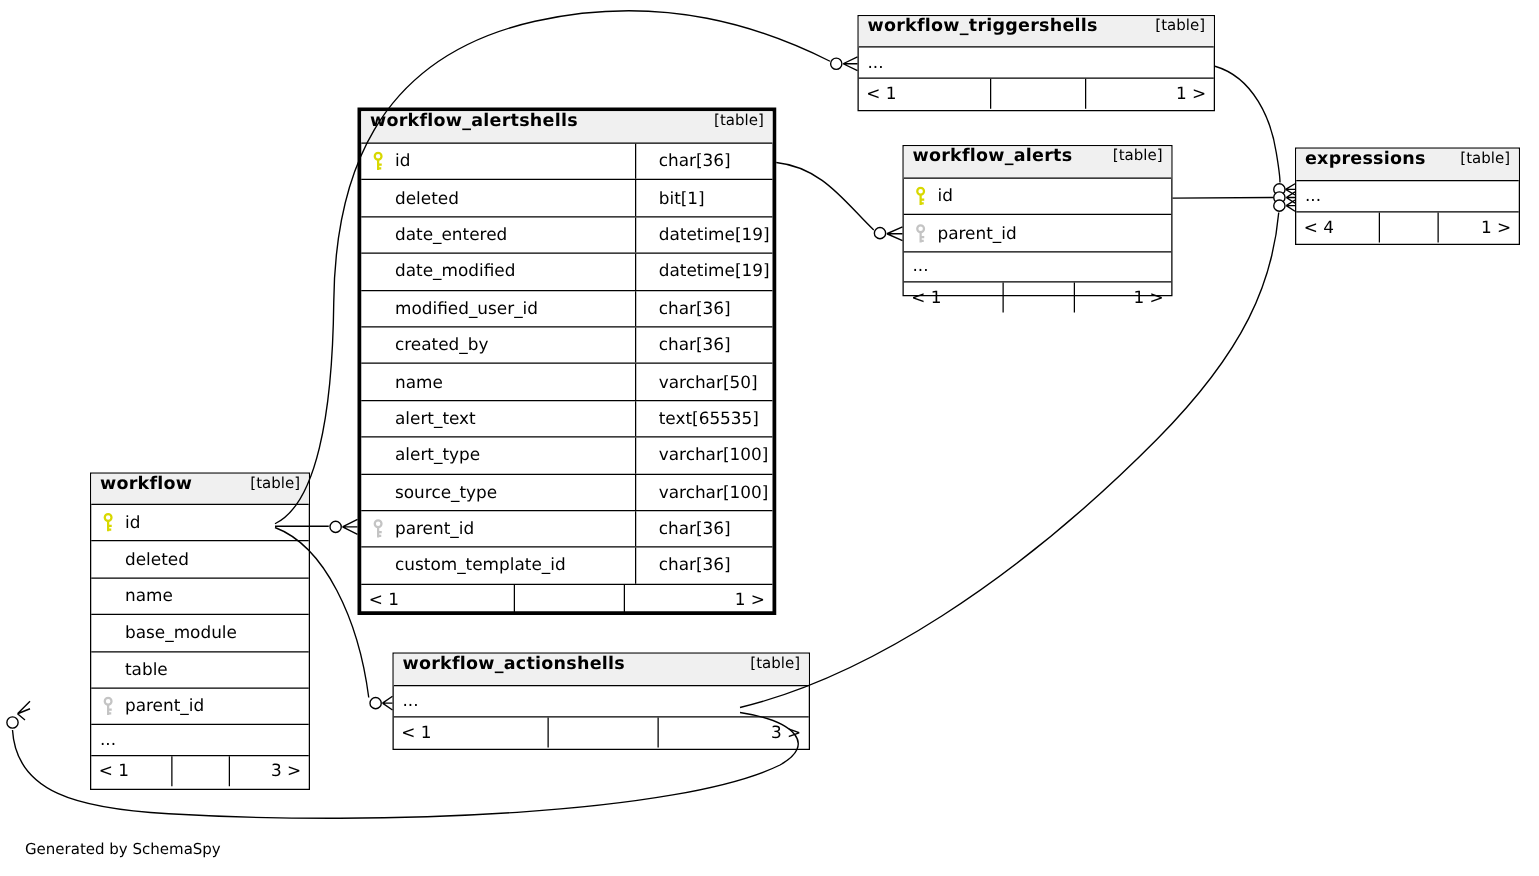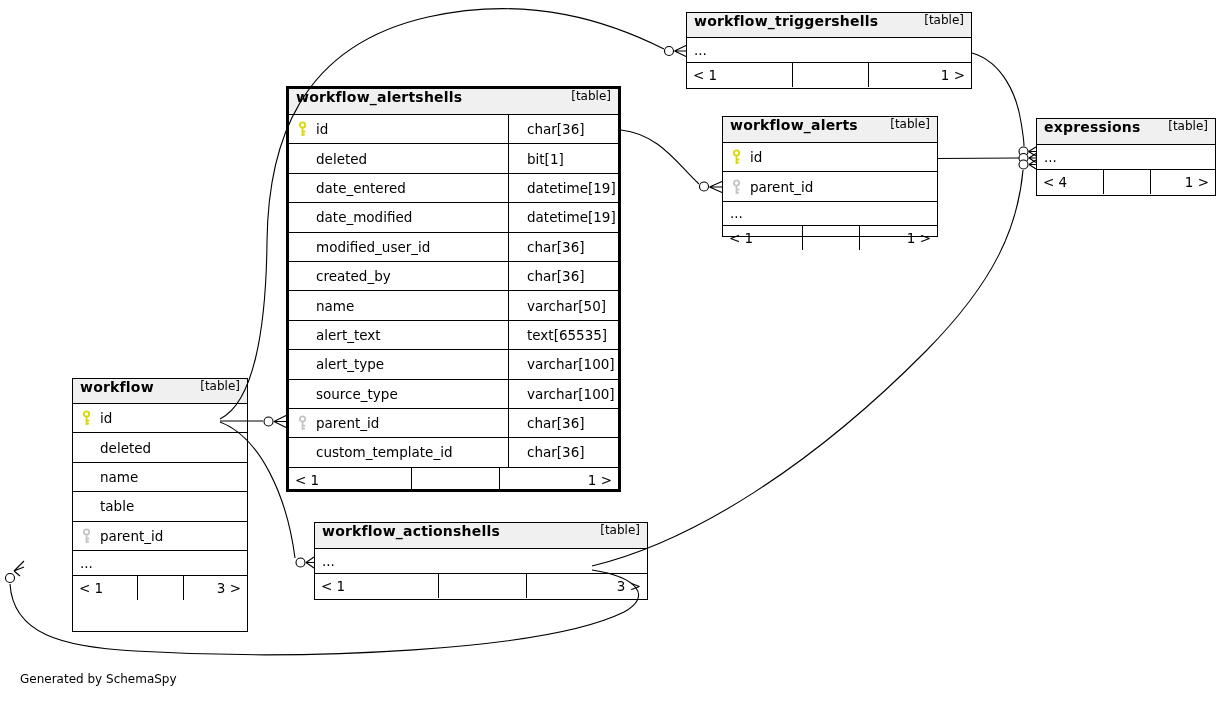--- a/index.html
+++ b/index.html
@@ -230,20 +230,24 @@
   <div class="row">
     <span class="gutter"></span>
     <span class="cname">deleted</span>
   </div>
   <div class="row">
     <span class="gutter"></span>
     <span class="cname">name</span>
   </div>
   <div class="row">
     <span class="gutter"></span>
+    <span class="cname">base_module</span>
+  </div>
+  <div class="row">
+    <span class="gutter"></span>
     <span class="cname">table</span>
   </div>
   <div class="row">
     <span class="gutter">
         <svg class="keyicon fk" width="11" height="16" viewBox="0 0 11 16">
           <circle cx="5.5" cy="4" r="2.7" fill="none" stroke="currentColor" stroke-width="1.8"></circle>
           <path d="M5.5,6.8 L5.5,15 M5.5,10.6 L8.4,10.6 M5.5,13.6 L8,13.6" fill="none" stroke="currentColor" stroke-width="1.8"></path>
         </svg>
       </span>
     <span class="cname">parent_id</span>

